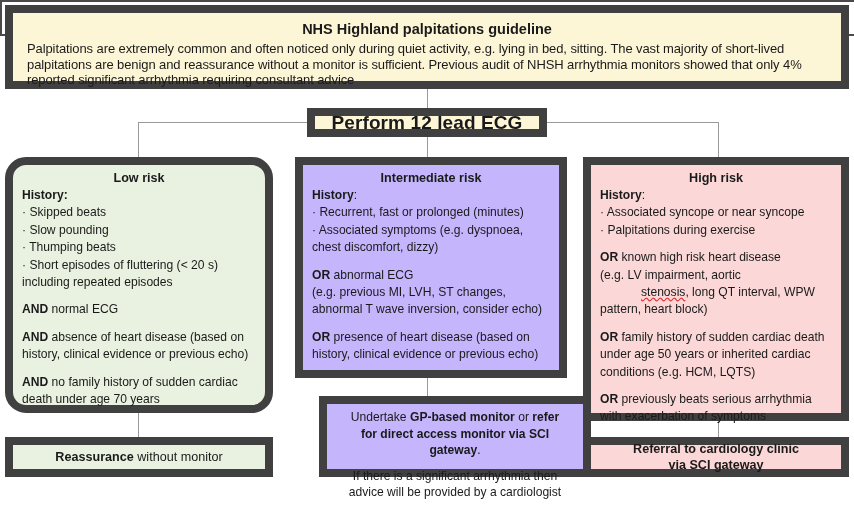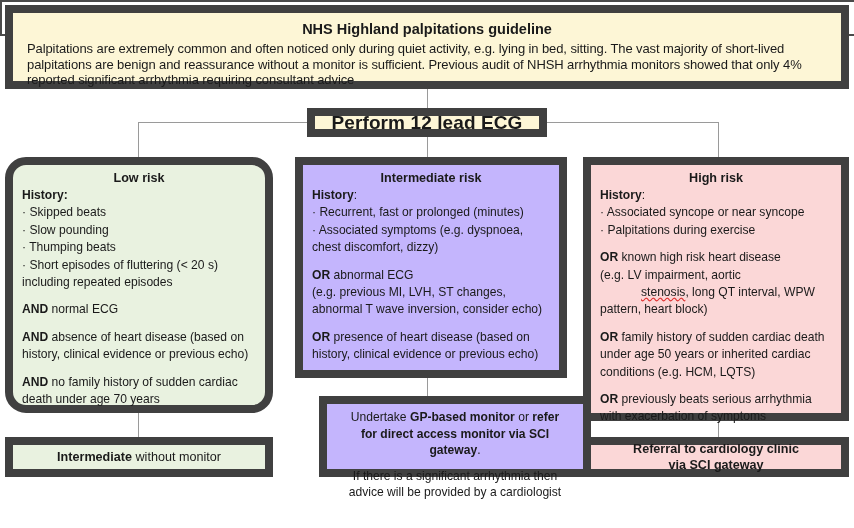--- a/index.html
+++ b/index.html
@@ -191,21 +191,21 @@
       <span><b>AND</b><span> normal ECG</span></span>
       <span class="gap"></span>
       <span><b>AND</b><span> absence of heart disease (based on history, clinical evidence or previous echo)</span></span>
       <span class="gap"></span>
       <span><b>AND</b><span> no family history of sudden cardiac death under age 70 years</span></span>
     </div>
   </div>
 
   <div class="box green" id="reassurance-box">
     <div id="reassurance-text">
-      <b>Intermediate</b><span> without monitor</span>
+      <b>Reassurance</b><span> without monitor</span>
     </div>
   </div>
 
   <div class="box cream2 risk-box" id="mid-box">
     <div class="risk-title">Intermediate risk</div>
     <div class="risk-body">
       <b>History</b><span>:</span><br>
       <span class="bullet-line">· <span>Recurrent, fast or prolonged (minutes)</span></span><br>
       <span>· <span>Associated symptoms (e.g. dyspnoea, chest discomfort, dizzy)</span></span>
       <span class="gap"></span>

